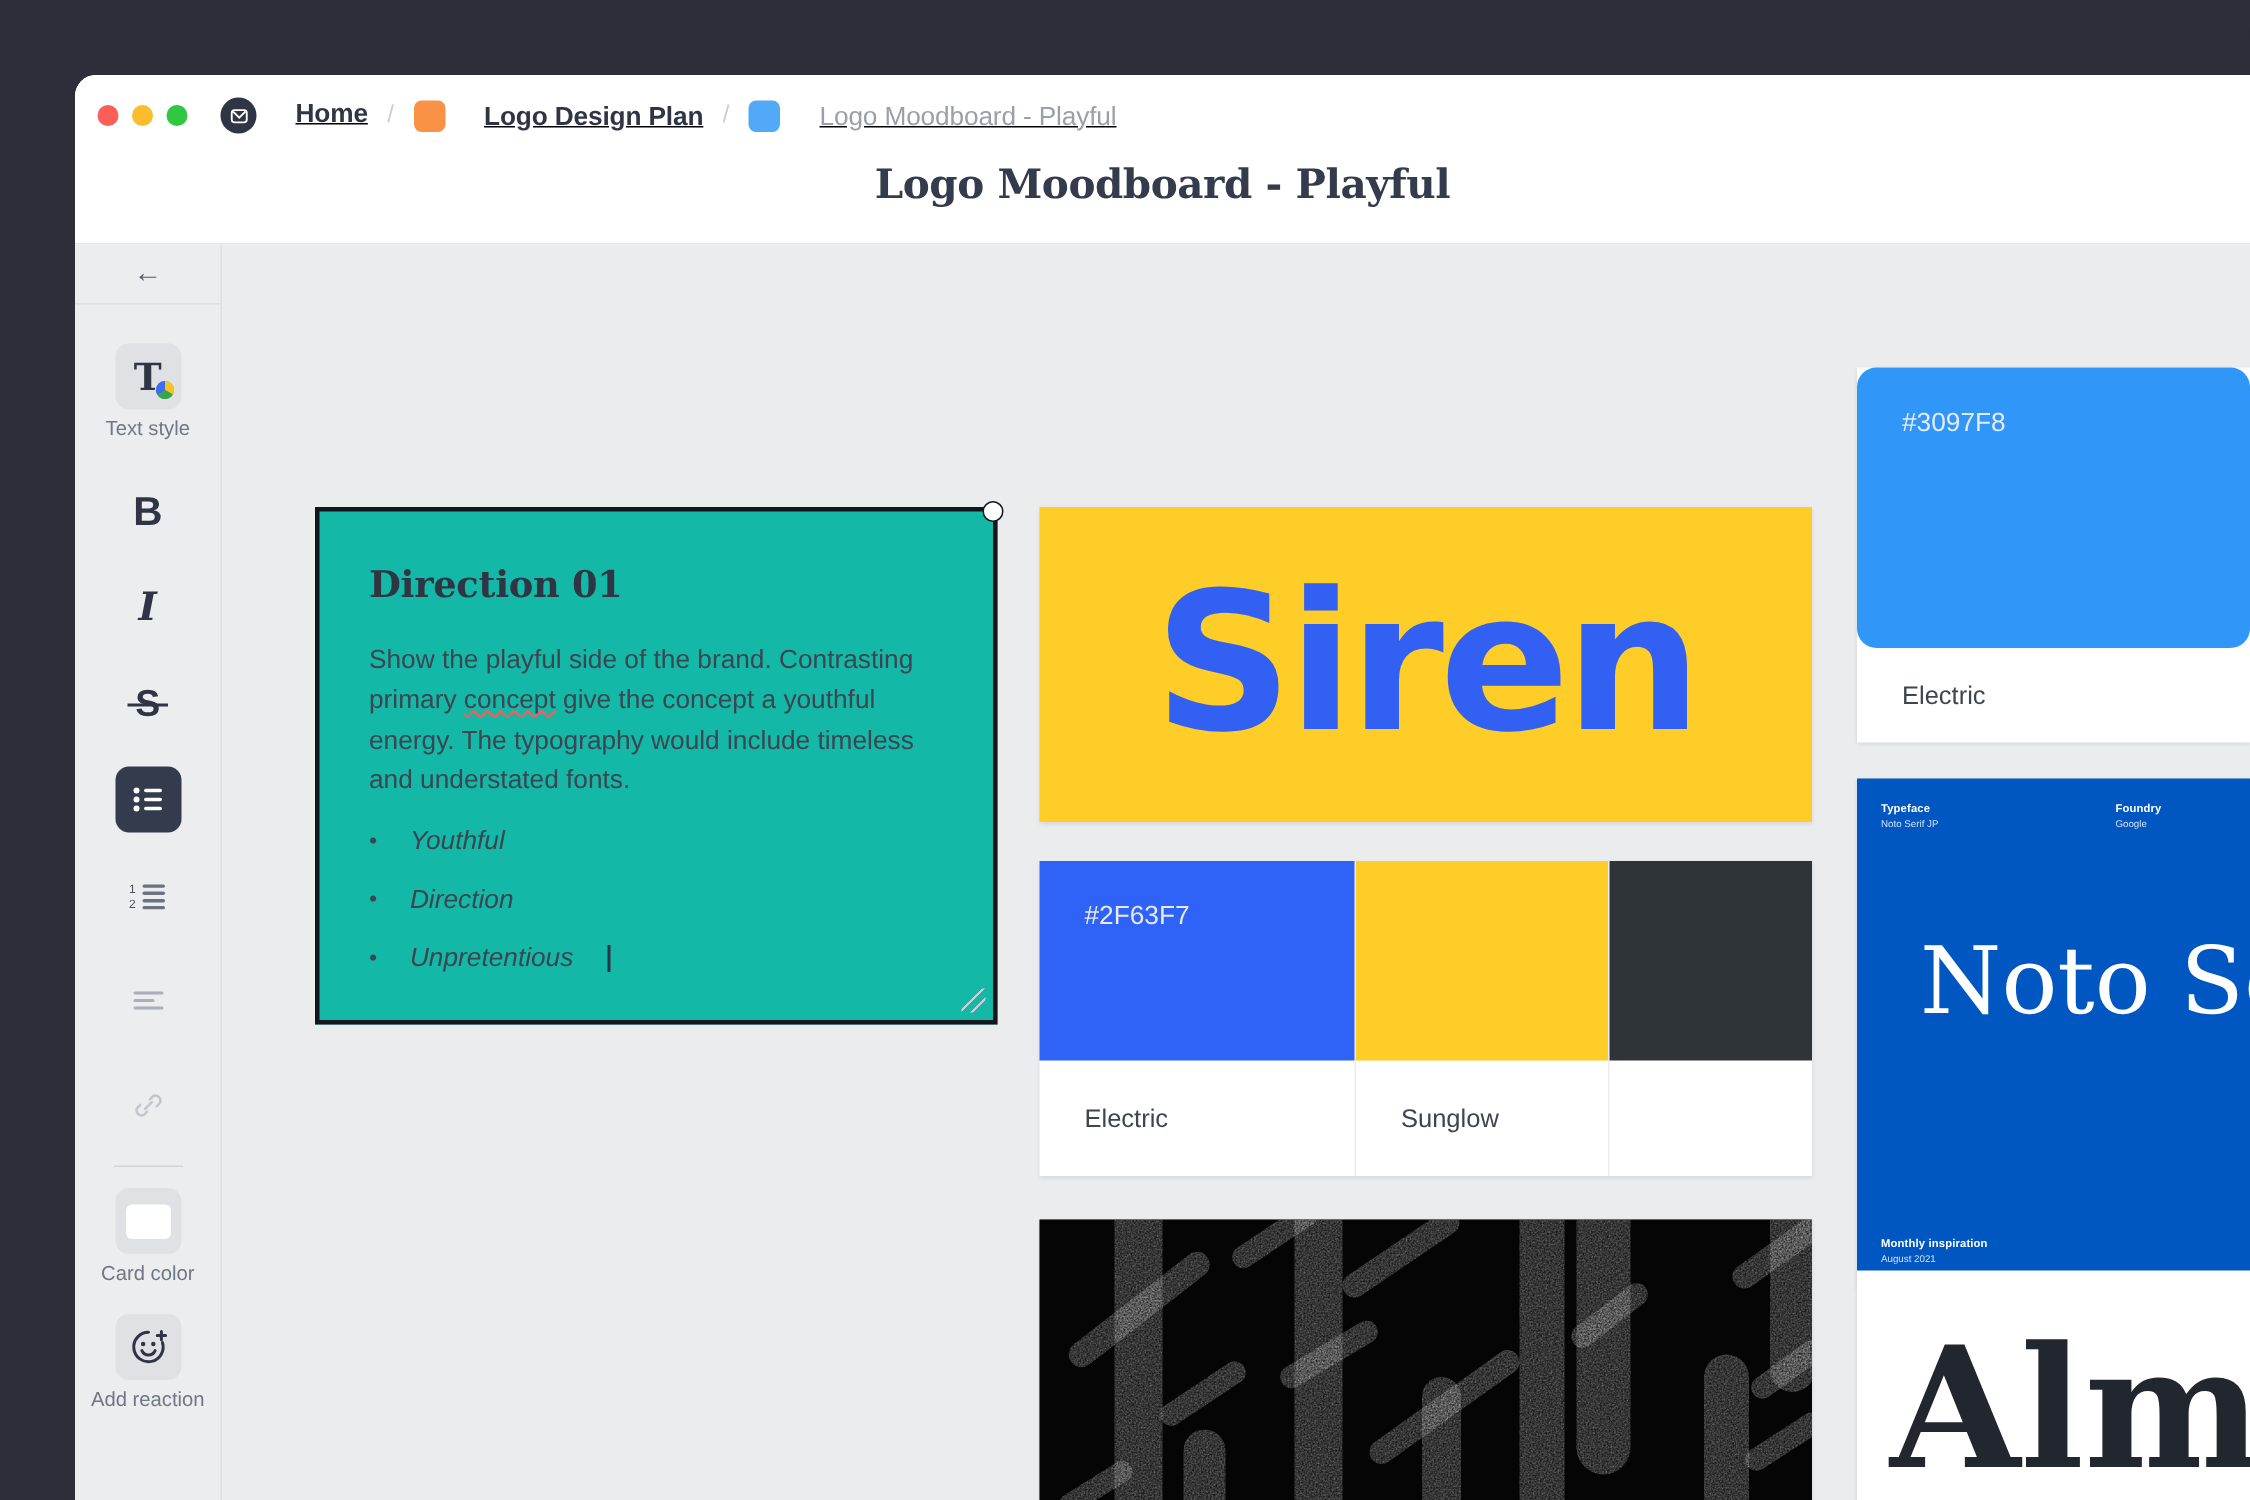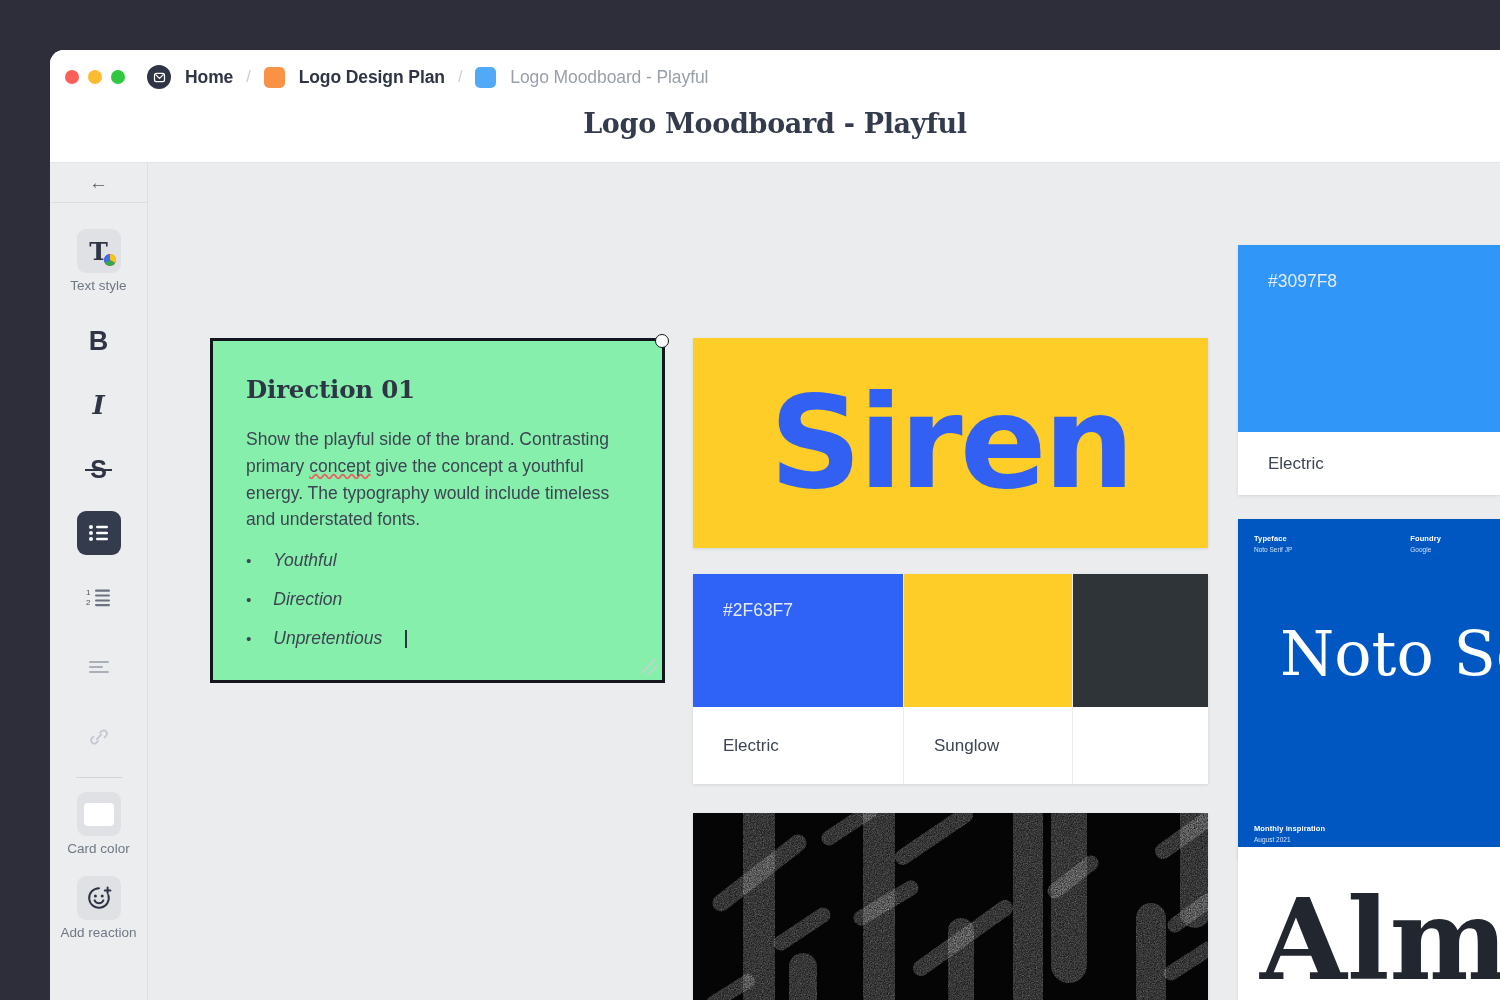--- a/index.html
+++ b/index.html
@@ -31,21 +31,21 @@
     display: flex; align-items: center;
     padding-left: 15px;
   }
   .traffic { display: flex; gap: 9px; align-items: center; margin-right: 22px; }
   .dot { width: 14px; height: 14px; border-radius: 50%; }
   .dot.red { background: #fc5f57; }
   .dot.yellow { background: #fcbc2f; }
   .dot.green { background: #2fc840; }
 
   .crumbs { display: flex; align-items: center; gap: 0px; }
-  .crumb { display: flex; align-items: center; gap: 14px; }
+  .crumb { display: flex; align-items: flex-start; gap: 26px; text-decoration: underline; }
   .crumb-label {
     font-size: 17.5px; font-weight: bold; color: #2f3545;
     letter-spacing: -0.1px; white-space: nowrap;
   }
   .crumb-label.muted { color: #9aa0ab; font-weight: normal; }
   .sep { color: #c9cdd4; font-size: 16px; margin: 0 13px; }
   .home-icon {
     width: 24px; height: 24px; border-radius: 50%;
     background: #2f3545; display: flex; align-items: center; justify-content: center;
   }
@@ -123,21 +123,21 @@
     flex: 1 1 auto;
     background: #eaecee;
     overflow: hidden;
   }
 
   
   .text-card {
     position: absolute;
     left: 62px; top: 175px;
     width: 455px; height: 345px;
-    background: #86efac;
+    background: #14b8a6;
     border: 3px solid #13161c;
     padding: 34px 33px;
   }
   .handle {
     position: absolute; right: -7px; top: -7px;
     width: 14px; height: 14px; border-radius: 50%;
     background: #ffffff; border: 1.5px solid #13161c;
   }
   .resize-grip {
     position: absolute; right: 5px; bottom: 5px;
@@ -222,21 +222,21 @@
 
   
   .right-col-card {
     position: absolute;
     left: 1090px;
     width: 262px;
     background: #ffffff;
     box-shadow: 0 1px 3px rgba(20,25,40,.10);
   }
   .rc-electric { top: 82px; height: 250px; }
-  .rc-electric .swatch-color { height: 187px; }
+  .rc-electric .swatch-color { height: 187px; border-radius: 13px; }
   .rc-electric .swatch-name { height: 63px; }
   .rc-noto { top: 356px; height: 340px; background: #0057c2; position: absolute; overflow: hidden; }
   .noto-meta { display: flex; gap: 118px; padding: 15px 16px 0 16px; }
   .noto-meta-k { font-size: 7.5px; font-weight: bold; color: #ffffff; letter-spacing: .1px; }
   .noto-meta-v { font-size: 6.5px; color: #cfe0f6; margin-top: 3px; }
   .noto-big {
     position: absolute; left: 42px; top: 104px;
     font-family: "DejaVu Serif", "Liberation Serif", serif;
     font-size: 62px; color: #ffffff; white-space: nowrap; line-height: 1;
   }

